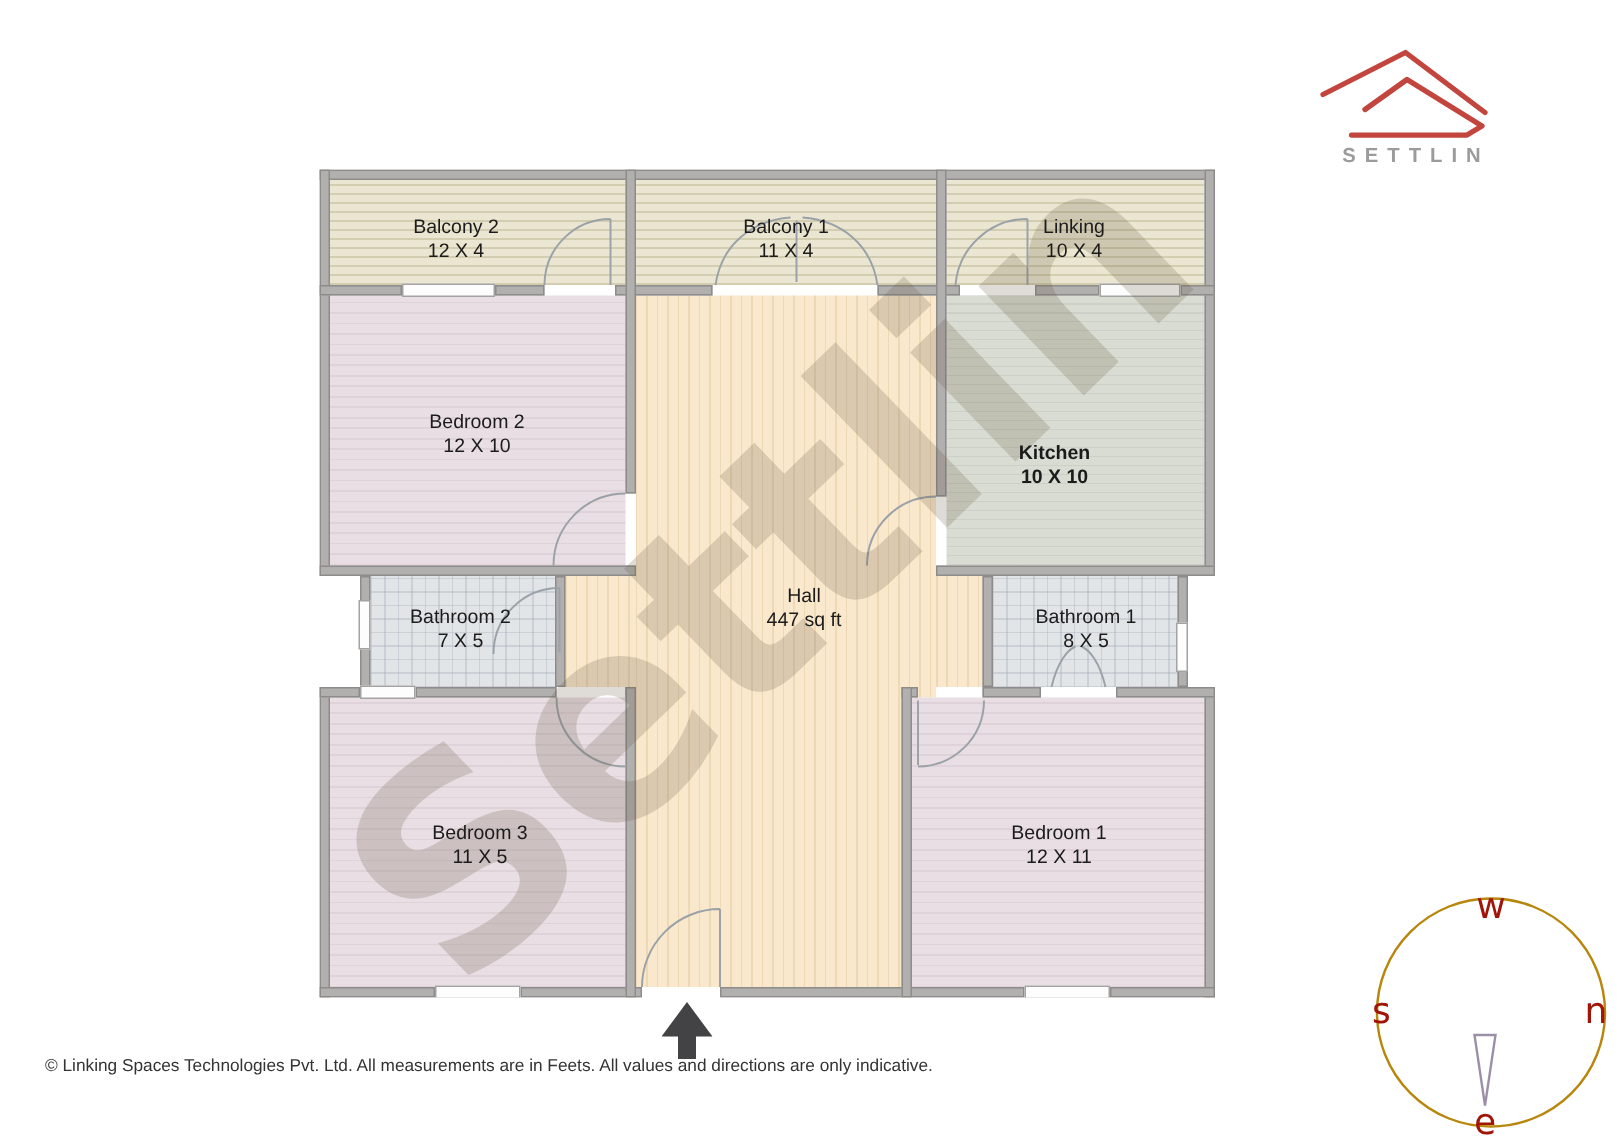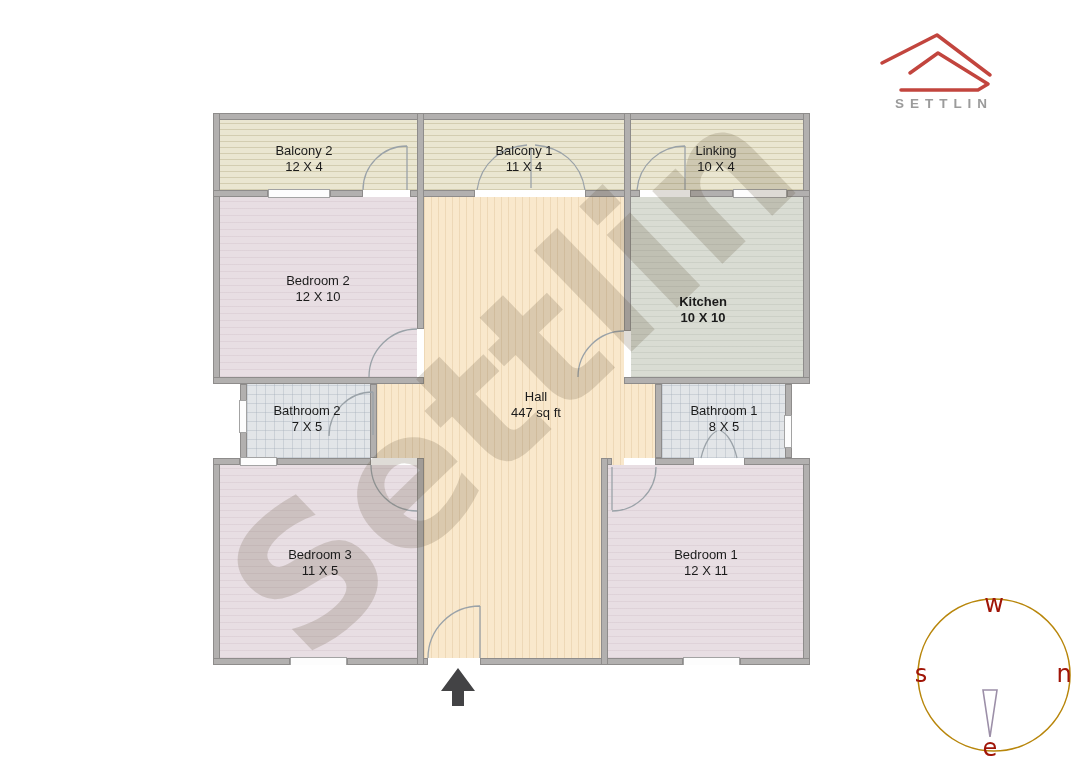--- a/index.html
+++ b/index.html
@@ -169,14 +169,15 @@
 
   <svg id="compass" width="175" height="184" viewBox="0 0 175 184">
     <circle cx="89" cy="95" r="76" fill="none" stroke="#b8860b" stroke-width="1.6"></circle>
     <polygon points="78,110 92,110 85,157" fill="#ffffff" stroke="#9c8fa8" stroke-width="1.6"></polygon>
     <text x="89" y="32" text-anchor="middle">w</text>
     <text x="159" y="102" text-anchor="middle">n</text>
     <text x="85" y="176" text-anchor="middle">e</text>
     <text x="16" y="102" text-anchor="middle">s</text>
   </svg>
 
+  <div id="footer">© Linking Spaces Technologies Pvt. Ltd. All measurements are in Feets. All values and directions are only indicative.</div>
 
 </div>
 
 </body></html>

